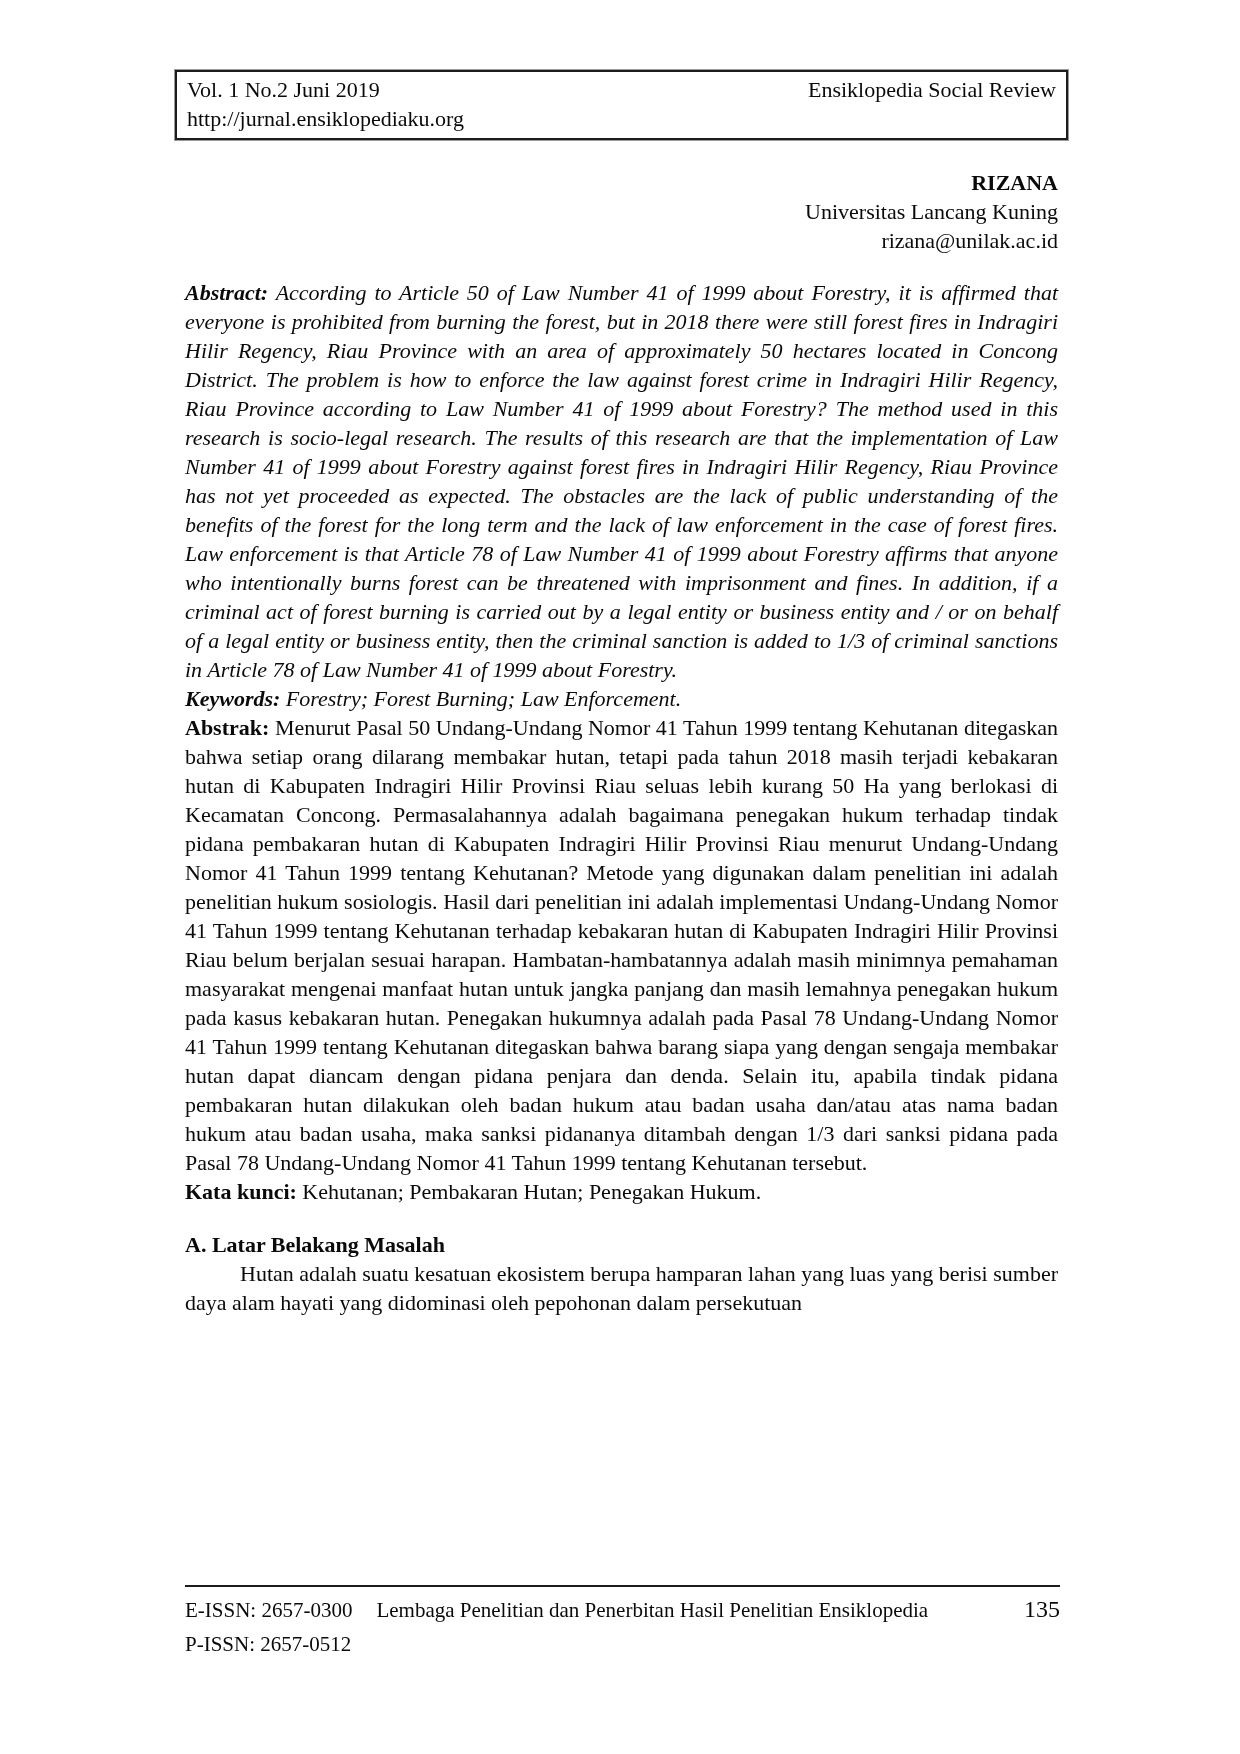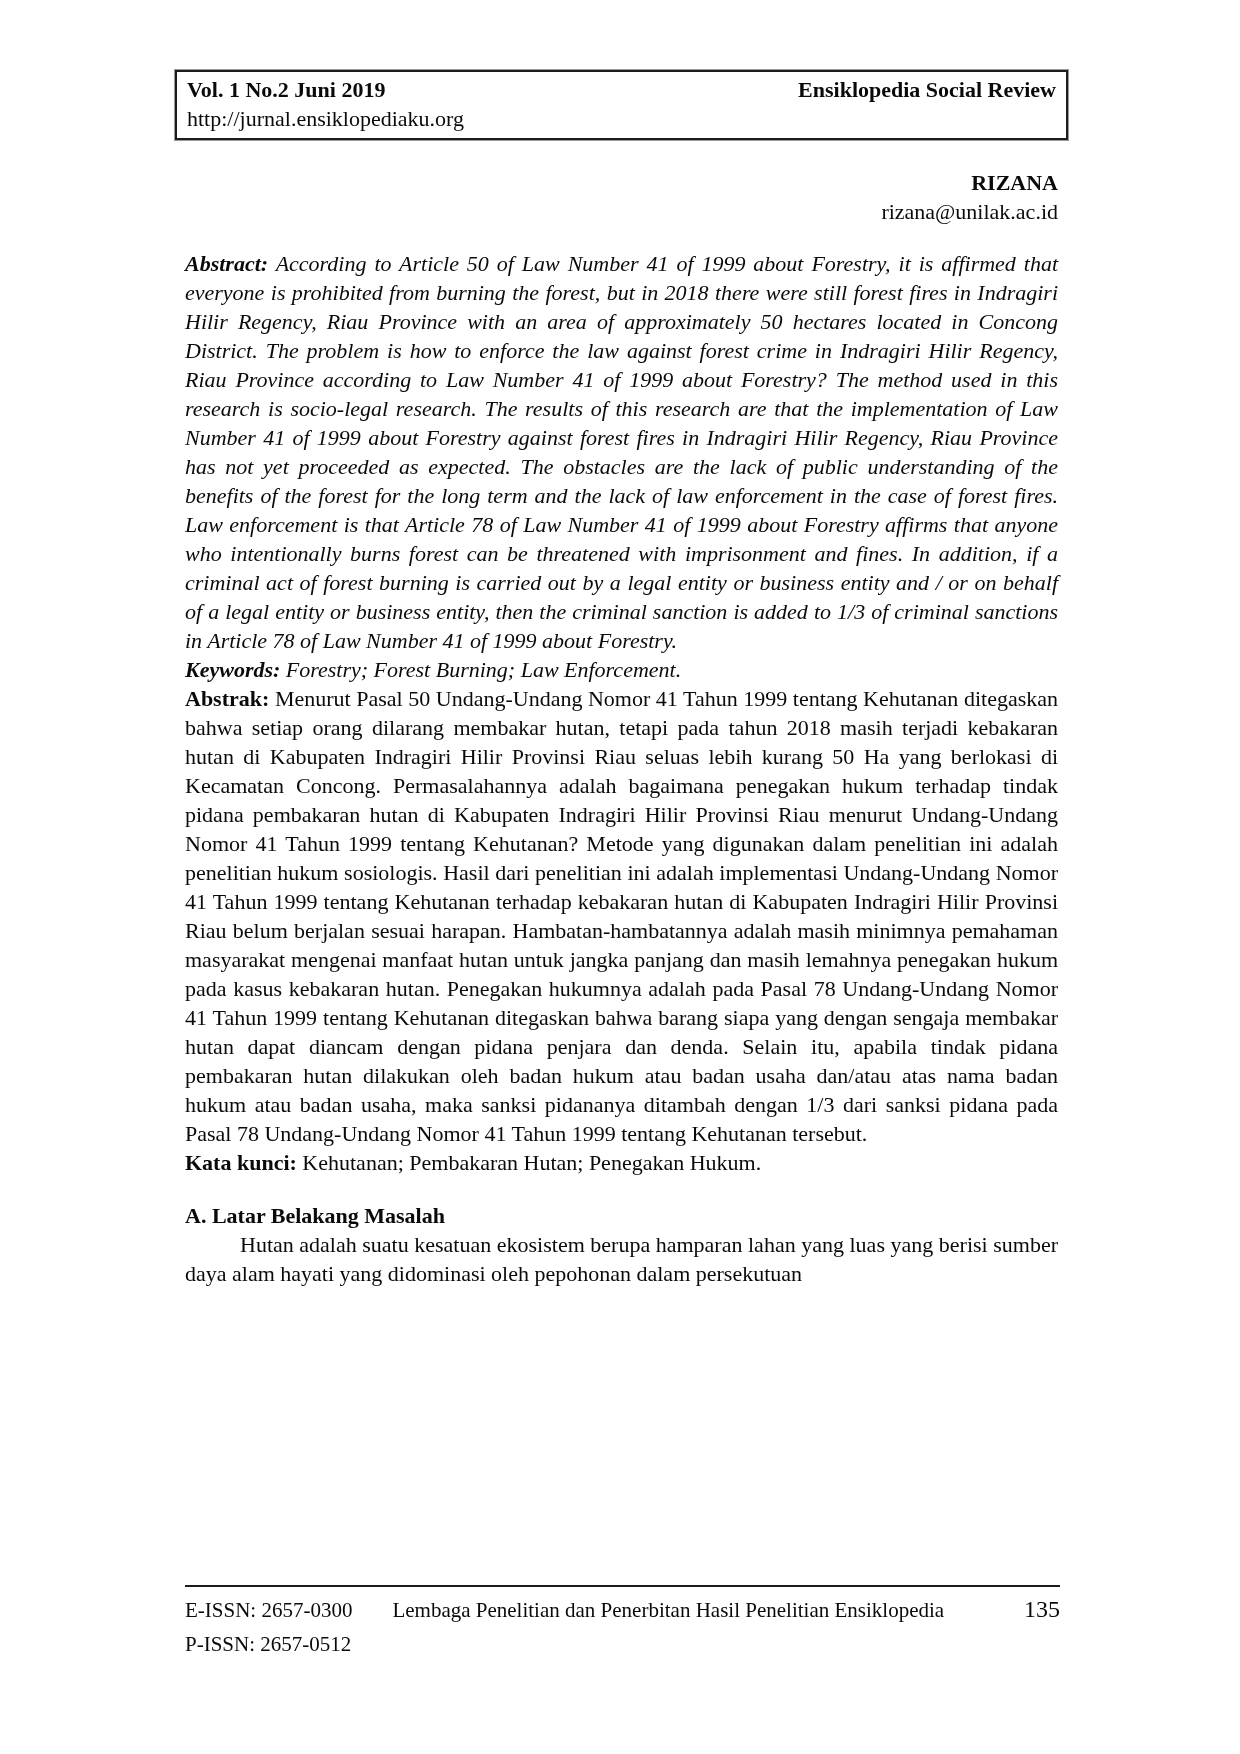--- a/index.html
+++ b/index.html
@@ -24,21 +24,20 @@
   .journal-box {
     border: 2px solid #1c1c1c;
     box-shadow: 0 0 0 1px #9a9a9a;
     margin: 0 -10px;
     padding: 3px 10px 5px 10px;
   }
   .journal-box .row1 {
     display: flex;
     justify-content: space-between;
     align-items: flex-end;
-    font-weight: bold;
   }
   
   .article-title {
     margin-top: 43px;
     text-align: center;
     font-weight: bold;
     font-size: 23px;
     line-height: 30px;
     letter-spacing: 0.2px;
   }
@@ -77,21 +76,20 @@
     top: 1585px;
     width: 875px;
     border-top: 2px solid #1c1c1c;
     padding-top: 5px;
     font-size: 21px;
     line-height: 34px;
   }
   .footer-row1 {
     display: flex;
     align-items: baseline;
-    gap: 16px;
   }
   .footer-publisher { margin-left: 24px; }
   .footer-pagenum {
     margin-left: auto;
     font-size: 24px;
   }
 </style>
 </head>
 <body>
 
@@ -102,20 +100,21 @@
       <div class="row1">
         <span>Vol. 1 No.2 Juni 2019</span>
         <span>Ensiklopedia Social Review</span>
       </div>
       <div class="row2">http://jurnal.ensiklopediaku.org</div>
     </div>
 
 
     <div class="author-block">
       <div class="author-name">RIZANA</div>
+      <div>Universitas Lancang Kuning</div>
       <div>rizana@unilak.ac.id</div>
     </div>
 
     <div class="abstract-en">
       <span class="para-label">Abstract:</span>
       <span>According to Article 50 of Law Number 41 of 1999 about Forestry, it is affirmed that everyone is prohibited from burning the forest, but in 2018 there were still forest fires in Indragiri Hilir Regency, Riau Province with an area of approximately 50 hectares located in Concong District. The problem is how to enforce the law against forest crime in Indragiri Hilir Regency, Riau Province according to Law Number 41 of 1999 about Forestry? The method used in this research is socio-legal research. The results of this research are that the implementation of Law Number 41 of 1999 about Forestry against forest fires in Indragiri Hilir Regency, Riau Province has not yet proceeded as expected. The obstacles are the lack of public understanding of the benefits of the forest for the long term and the lack of law enforcement in the case of forest fires. Law enforcement is that Article 78 of Law Number 41 of 1999 about Forestry affirms that anyone who intentionally burns forest can be threatened with imprisonment and fines. In addition, if a criminal act of forest burning is carried out by a legal entity or business entity and / or on behalf of a legal entity or business entity, then the criminal sanction is added to 1/3 of criminal sanctions in Article 78 of Law Number 41 of 1999 about Forestry.</span>
       <div class="kw-line">
         <span class="para-label">Keywords:</span>
         <span>Forestry; Forest Burning; Law Enforcement.</span>
       </div>

